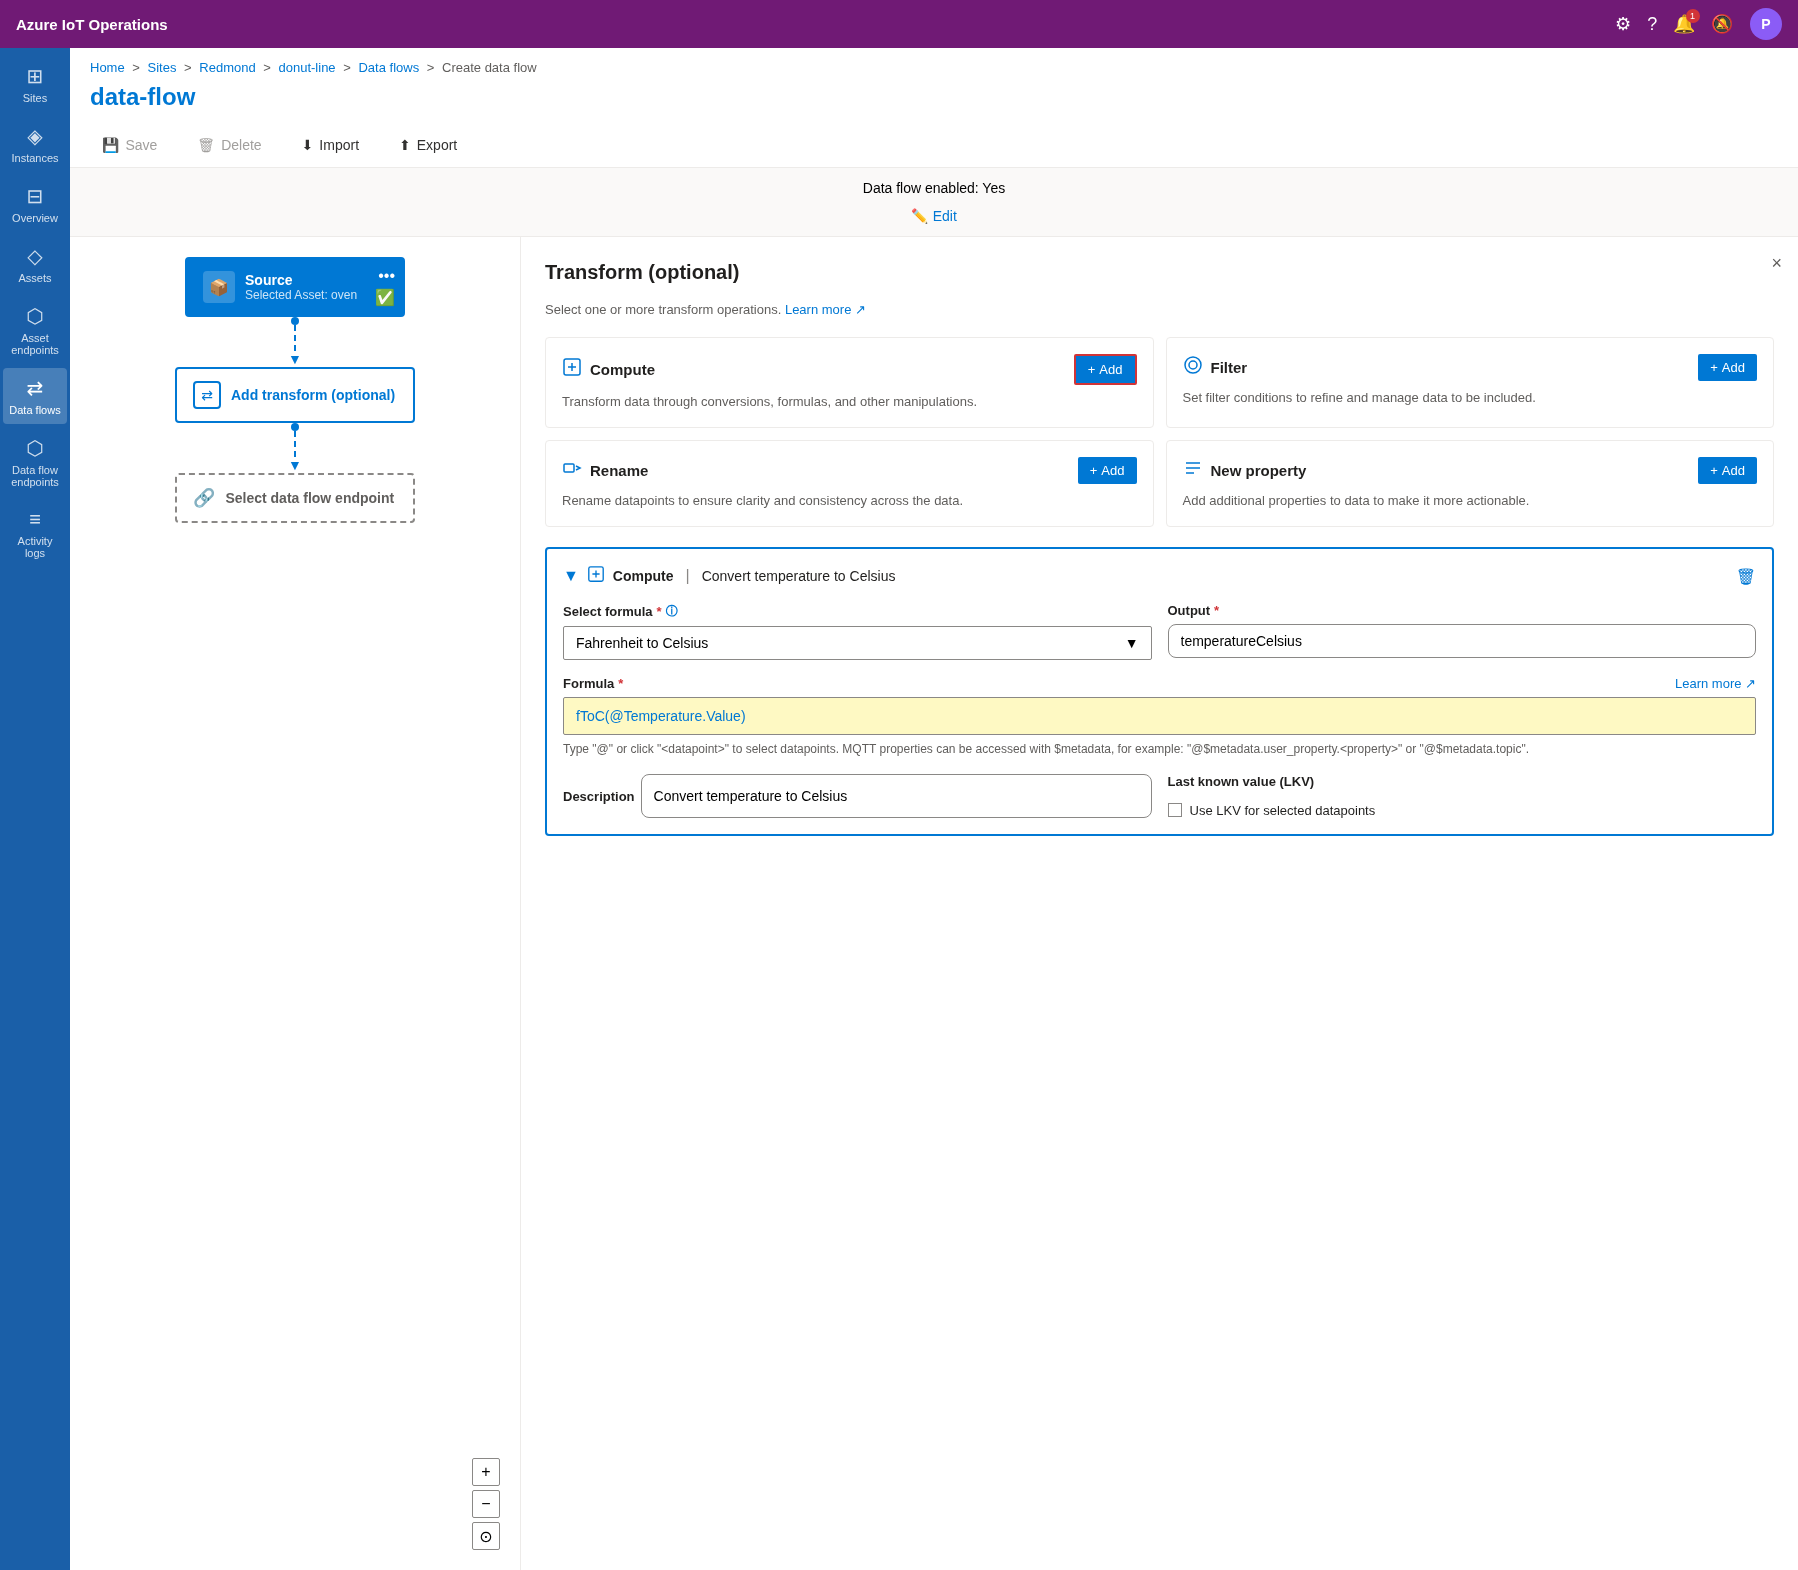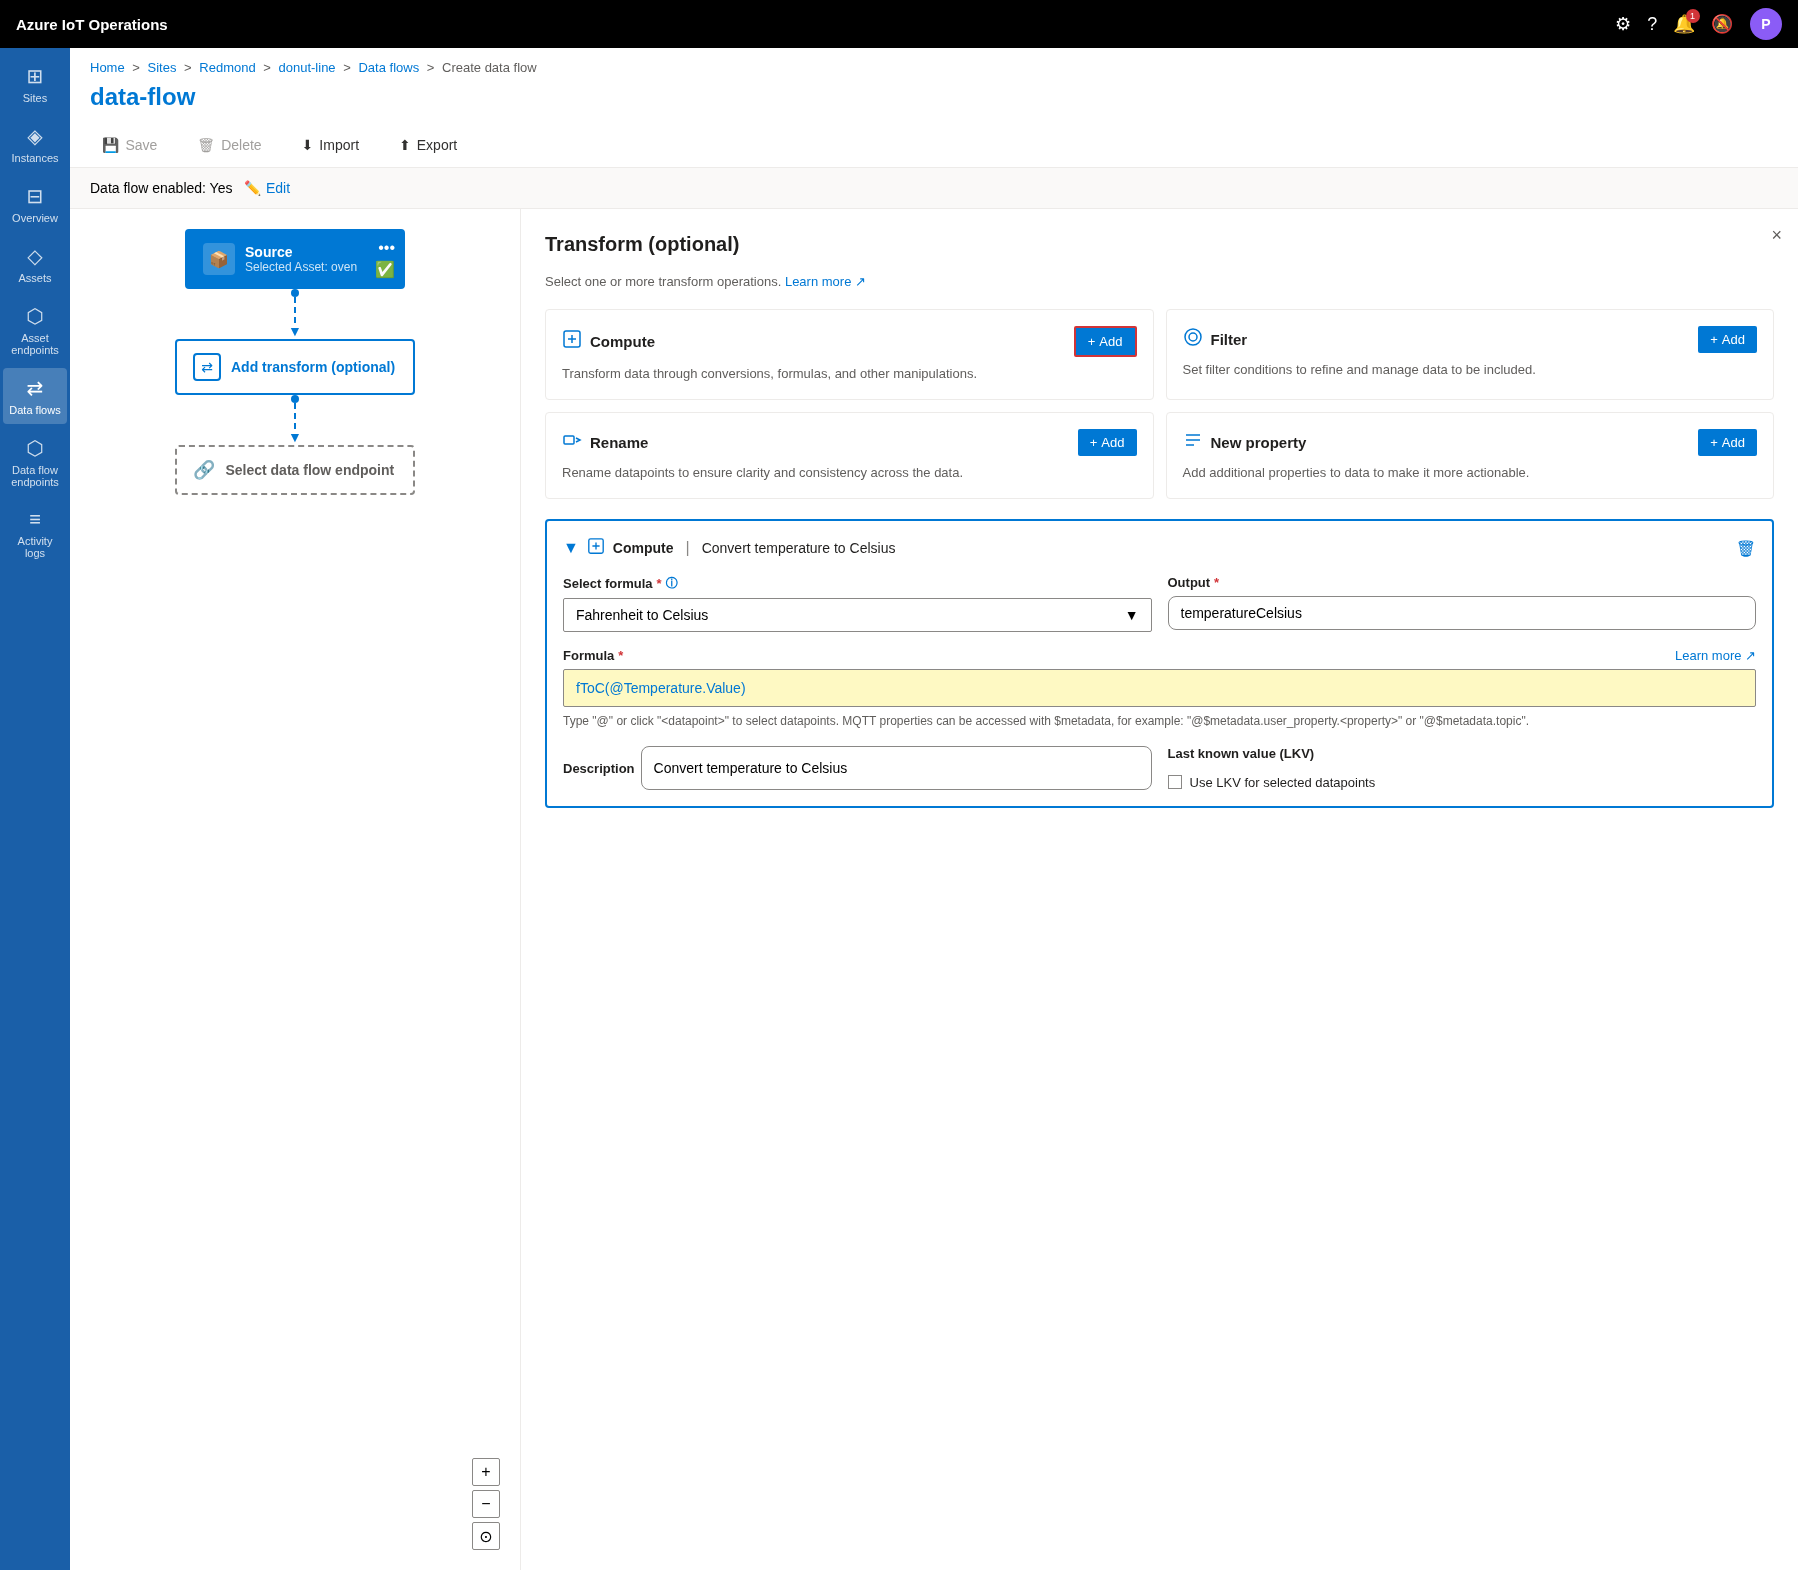--- a/index.html
+++ b/index.html
@@ -1,20 +1,20 @@
 <!DOCTYPE html>
 <html><head>
   <meta charset="utf-8">
   <style>
     * { box-sizing: border-box; margin: 0; padding: 0; font-family: 'Segoe UI', Arial, sans-serif; }
     body { background: #f3f2f1; width: 1798px; min-height: 1570px; overflow-x: hidden; }
 
     
     .top-nav {
-      background: #000000;
+      background: #701a75;
       height: 48px;
       display: flex;
       align-items: center;
       padding: 0 16px;
       color: white;
       justify-content: space-between;
     }
     .top-nav-title { font-size: 15px; font-weight: 600; color: white; }
     .top-nav-icons { display: flex; align-items: center; gap: 16px; }
     .top-nav-icon { color: white; font-size: 18px; cursor: pointer; }
@@ -81,21 +81,21 @@
       padding: 6px 12px; border: none; background: none;
       cursor: pointer; font-size: 14px; color: #323130;
       border-radius: 2px;
     }
     .toolbar-btn.disabled { color: #a19f9d; cursor: default; }
 
     
     .flow-enabled-bar {
       display: flex; align-items: center; padding: 12px 20px;
       border-bottom: 1px solid #edebe9; background: #faf9f8;
-      font-size: 14px; gap: 12px;
+      font-size: 14px; gap: 12px; flex-direction: column;
     }
     .edit-btn {
       display: flex; align-items: center; gap: 4px;
       color: #0078d4; cursor: pointer; font-size: 14px;
       background: none; border: none;
     }
 
     
     .content-area {
       display: flex; flex: 1; position: relative; overflow: hidden;

